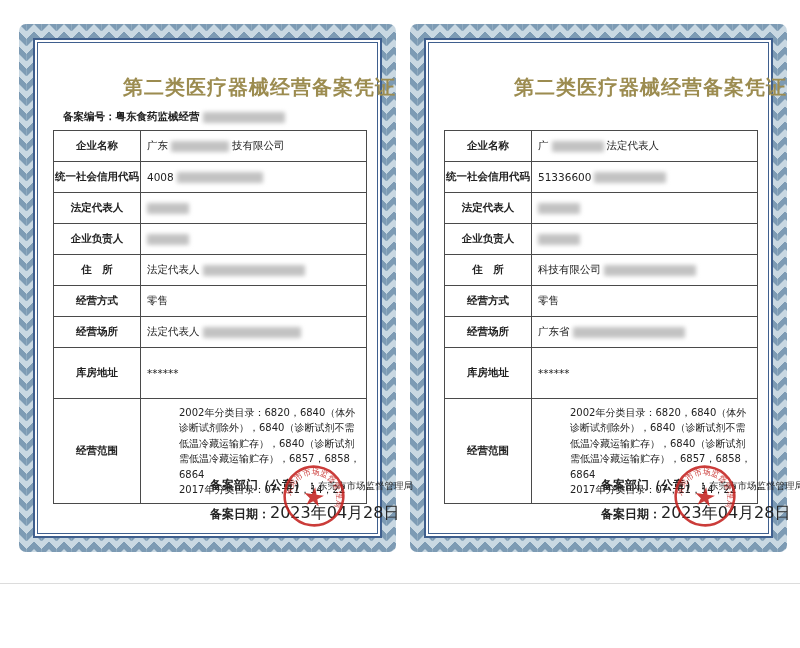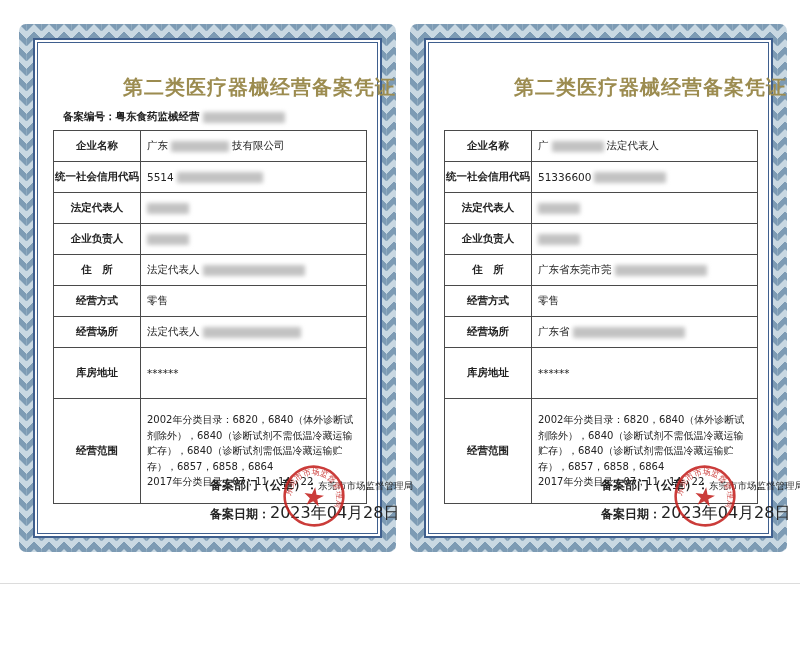--- a/index.html
+++ b/index.html
@@ -37,21 +37,21 @@
   table.info{
     position:absolute;top:106px;left:34px;width:314px;border-collapse:collapse;
     z-index:1;table-layout:fixed;background:#fff;
   }
   .info td{border:1px solid #4a4a4a;font-size:10.5px;color:#222;vertical-align:middle;}
   .info td.lab{width:84px;text-align:center;font-weight:bold;white-space:nowrap;padding:0 1px;overflow:hidden;}
   .info td.val{padding:2px 6px;}
   tr.h1 td{height:26px;}
   tr.h2 td{height:46px;}
   tr.h3 td{height:100px;}
-  .scope{font-size:10px;line-height:1.55;display:block;}
+  .scope{font-size:10px;line-height:1.55;display:block;margin-left:32px;}
   .footer{position:absolute;top:450px;left:166px;z-index:1;color:#222;}
   .f-line{margin-bottom:9px;white-space:nowrap;margin-left:25px;}
   .f-label{font-size:12px;font-weight:bold;}
   .f-dept{font-size:9.5px;}
   .f-date{font-size:16px;}
   .seal{position:absolute;top:440px;left:263px;width:64px;height:64px;z-index:2;opacity:.88;transform:rotate(8deg);}
   .divider{position:absolute;top:583px;left:0;width:800px;height:0;border-top:1px solid #dcdcdc;}
 </style>
 </head>
 <body>
@@ -63,21 +63,21 @@
     <span>备案编号：</span><span>粤东食药监械经营</span><span class="blur" style="width:82px"></span>
   </div>
   <table class="info">
     <tbody>
         <tr class="h1">
       <td class="lab">企业名称</td>
       <td class="val"><span>广东</span><span class="blur" style="width:58px"></span><span>技有限公司</span></td>
     </tr>
     <tr class="h1">
       <td class="lab">统一社会信用代码</td>
-      <td class="val"><span>5514</span><span class="blur" style="width:86px"></span></td>
+      <td class="val"><span>4008</span><span class="blur" style="width:86px"></span></td>
     </tr>
     <tr class="h1">
       <td class="lab">法定代表人</td>
       <td class="val"><span class="blur" style="width:42px;margin-left:0"></span></td>
     </tr>
     <tr class="h1">
       <td class="lab">企业负责人</td>
       <td class="val"><span class="blur" style="width:42px;margin-left:0"></span></td>
     </tr>
     <tr class="h1">
@@ -137,21 +137,21 @@
     <tr class="h1">
       <td class="lab">法定代表人</td>
       <td class="val"><span class="blur" style="width:42px;margin-left:0"></span></td>
     </tr>
     <tr class="h1">
       <td class="lab">企业负责人</td>
       <td class="val"><span class="blur" style="width:42px;margin-left:0"></span></td>
     </tr>
     <tr class="h1">
       <td class="lab">住　所</td>
-      <td class="val"><span>广东省东莞市莞</span><span class="blur" style="width:92px"></span></td>
+      <td class="val"><span>科技有限公司</span><span class="blur" style="width:92px"></span></td>
     </tr>
     <tr class="h1">
       <td class="lab">经营方式</td>
       <td class="val"><span>零售</span></td>
     </tr>
     <tr class="h1">
       <td class="lab">经营场所</td>
       <td class="val"><span>广东省</span><span class="blur" style="width:112px"></span></td>
     </tr>
     <tr class="h2">

